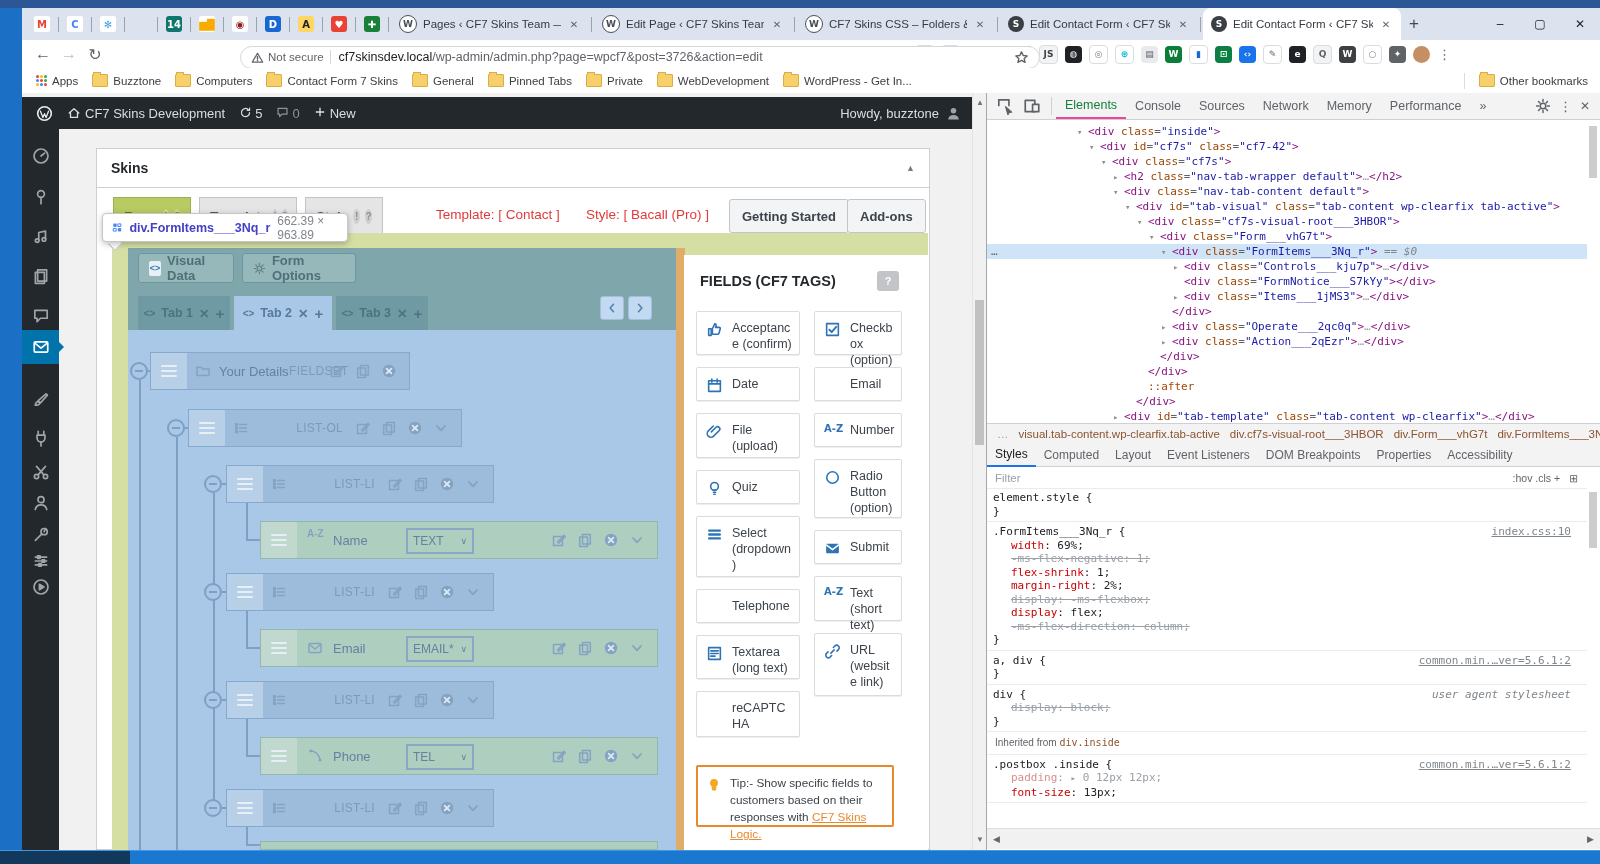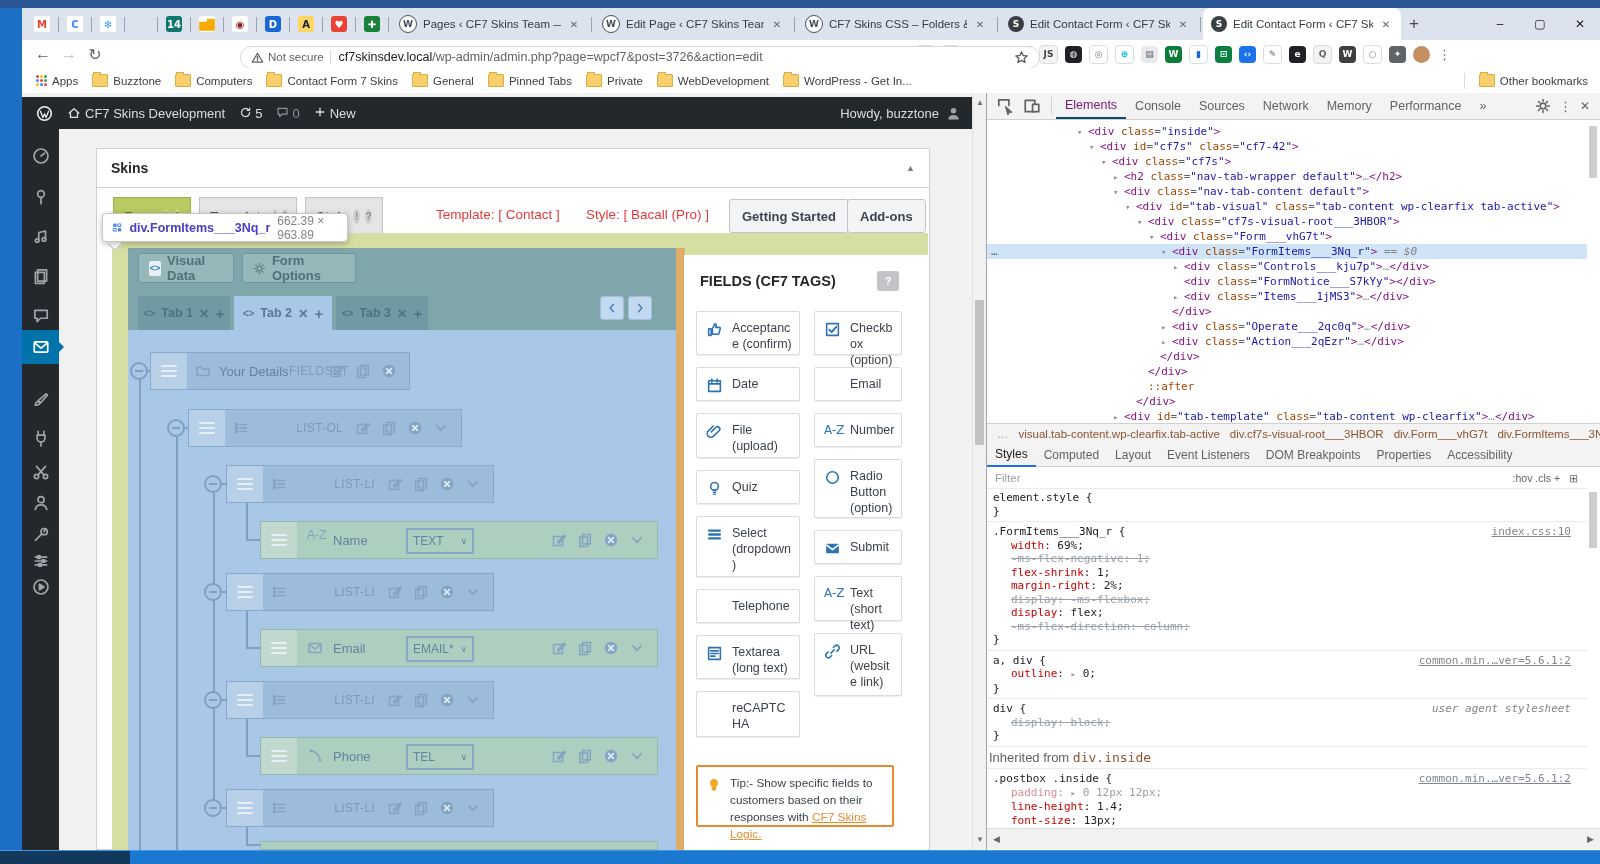--- a/index.html
+++ b/index.html
@@ -79,21 +79,21 @@
           display:flex;align-items:center;justify-content:space-between;padding:0 5px;font-size:12px;color:#64819f}
   
   #fieldscard{left:684px;top:255px;width:244px;height:595px;background:#fff}
   #ftitle{position:absolute;left:16px;top:18px;font-size:14.5px;font-weight:bold;color:#23282d}
   #fhelp{position:absolute;left:193px;top:16px;width:22px;height:20px;background:#c3c4c7;border-radius:3px;color:#fff;
          font-size:11px;font-weight:bold;display:flex;align-items:center;justify-content:center}
   .fbtn{position:absolute;background:#fff;border:1px solid #dcdcde;border-radius:2px;box-shadow:0 1px 0 #eee;
         display:flex;align-items:flex-start;padding:8px 6px 6px 9px;box-sizing:border-box;gap:9px}
   .fbtn .fi{width:17px;height:17px;color:#2e74b5;flex:none;margin-top:1px;font-family:"DejaVu Sans",sans-serif}
   .fbtn .fl{font-size:12.5px;color:#3c434a;line-height:1.28;overflow-wrap:anywhere}
-  .azt{font-size:12px;font-weight:normal;letter-spacing:0;color:#2e74b5;white-space:nowrap}
+  .azt{font-size:10px;font-weight:bold;letter-spacing:0;color:#2e74b5;white-space:nowrap}
   #tipbox{position:absolute;left:12px;top:510px;width:198px;height:62px;border:2px solid #e78a2e;border-radius:2px;
           display:flex;padding:8px 6px 6px 8px;box-sizing:border-box;gap:8px}
   #tipbox .txt{font-size:11.8px;color:#3c434a;line-height:1.45}
   #tipbox a{color:#e78a2e;text-decoration:underline}
   
   #insptip{left:102px;top:213px;width:246px;height:29px;background:#fff;border:1px solid #c6c6c6;border-radius:4px;
            box-shadow:0 2px 6px rgba(0,0,0,.25);display:flex;align-items:center;padding:0 9px;box-sizing:border-box;z-index:50}
   #insptip .sel{font-size:12.5px;font-weight:bold;color:#4540c8;margin:0 7px 0 7px}
   #insptip .dims{font-size:12px;color:#80868b}
   #tipnotch{left:110px;top:239px;width:9px;height:9px;background:#fff;border-right:1px solid #c6c6c6;border-bottom:1px solid #c6c6c6;
@@ -101,21 +101,21 @@
   
   #pagescroll{left:972px;top:93px;width:14px;height:757px;background:#f1f1f1;border-left:1px solid #e3e3e3;box-sizing:border-box}
   .scthumb{position:absolute;background:#c1c1c1}
   .scarrow{position:absolute;color:#6f7478;font-size:8px;left:3px}
   
   #devtools{left:986px;top:93px;width:614px;height:757px;background:#fff;border-left:1px solid #a6a6a6;box-sizing:border-box}
   #dtbar{position:absolute;left:0;top:0;width:100%;height:27px;background:#f3f3f3;border-bottom:1px solid #d0d0d0;box-sizing:border-box;display:flex;align-items:center}
   .dtic{width:18px;height:18px;color:#5f6368;margin-left:9px}
   .dtsep{width:1px;height:18px;background:#d0d0d0;margin:0 4px 0 10px}
   .dttab{font-size:12.5px;color:#5f6368;padding:0 9px;height:26px;display:flex;align-items:center;box-sizing:border-box}
-  .dttab.active{color:#701a75;border-bottom:2px solid #0c4a6e}
+  .dttab.active{color:#15803d;border-bottom:2px solid #ec4899}
   #domtree{position:absolute;left:0;top:27px;width:600px;height:303px;overflow:hidden;
            font-family:"DejaVu Sans Mono",monospace;font-size:11px}
   .dline{height:15px;line-height:15px;white-space:nowrap;position:relative}
   .dline.hl{background:#cfe4f7}
   .dline .gut{position:absolute;left:4px;color:#5f6368}
   .arr{color:#909090;display:inline-block;width:11px;font-size:9px}
   .t{color:#881280}.a{color:#994500}.p{color:#5f6368}.v{color:#1a1aa6}.d{color:#9aa0a6}
   .s{color:#80868b;font-style:italic}.ps{color:#a24609}
   #crumbs{position:absolute;left:0;top:330px;width:100%;height:21px;background:#f3f3f3;border-top:1px solid #d0d0d0;
           box-sizing:border-box;display:flex;align-items:center;font-size:11.5px;color:#8c5430;overflow:hidden}
@@ -132,21 +132,21 @@
   .rule{border-bottom:1px solid #ebebeb;padding:3px 6px 3px 6px;position:relative}
   .rsel{color:#202124}
   .rlink{position:absolute;right:16px;top:3px;color:#80868b;text-decoration:underline}
   .rlink.plain{text-decoration:none;font-style:italic}
   .prop{padding-left:18px}
   .pn{color:#c80000}.pv{color:#202124}
   .strike{text-decoration:line-through;color:#9aa0a6}
   .strike .pn,.strike .pv{color:#9aa0a6}
   .dimp .pn{color:#d78f8f}.dimp .pv{color:#9aa0a6}
   .parr{color:#9aa0a6;font-size:9px}
-  .inh{padding:4px 2px;color:#5f6368;font-family:"Liberation Sans",sans-serif;font-size:13px;border-bottom:1px solid #ebebeb}
+  .inh{padding:4px 8px;color:#5f6368;font-family:"Liberation Sans",sans-serif;font-size:10px;border-bottom:1px solid #ebebeb}
   .inh b{font-family:"DejaVu Sans Mono",monospace;font-weight:normal;color:#8c5430}
   #dtbottom{position:absolute;left:0;top:735px;width:100%;height:21px;background:#f1f1f1;border-top:1px solid #ddd;box-sizing:border-box;
             display:flex;align-items:center;justify-content:space-between;color:#666;font-size:9px;padding:0 6px}
   
   #sliver{left:0;top:0;width:22px;height:850px;background:#1b6fc4}
   #taskbar{left:0;top:850px;width:1600px;height:14px;background:#1b78d0;border-top:1px solid #3f97e8;box-sizing:border-box}
   #taskbar .seg{position:absolute;left:0;top:0;width:130px;height:14px;background:#12395c}
 </style>
 </head>
 <body>
@@ -1131,35 +1131,33 @@
         <div class="prop"><span class="pn">flex-shrink</span><span class="pv">: 1;</span></div>
         <div class="prop"><span class="pn">margin-right</span><span class="pv">: 2%;</span></div>
         <div class="prop strike"><span class="pn">display</span><span class="pv">: -ms-flexbox;</span></div>
         <div class="prop"><span class="pn">display</span><span class="pv">: flex;</span></div>
         <div class="prop strike"><span class="pn">-ms-flex-direction</span><span class="pv">: column;</span></div>
         <div><span class="pv">}</span></div>
       </div>
       <div class="rule">
       <span class="rlink">common.min.…ver=5.6.1:2</span>
       <div><span class="rsel">a, div</span><span class="pv"> {</span></div>
-        <div class="prop"><span class="pn">outline</span><span class="pv">: <span class="parr">▸</span> 0;</span></div>
         <div><span class="pv">}</span></div>
       </div>
       <div class="rule">
       <span class="rlink plain">user agent stylesheet</span>
       <div><span class="rsel">div</span><span class="pv"> {</span></div>
         <div class="prop strike"><span class="pn">display</span><span class="pv">: block;</span></div>
         <div><span class="pv">}</span></div>
       </div>
       <div class="inh">Inherited from <b>div.inside</b></div>
       <div class="rule">
       <span class="rlink">common.min.…ver=5.6.1:2</span>
       <div><span class="rsel">.postbox .inside</span><span class="pv"> {</span></div>
         <div class="prop dimp"><span class="pn">padding</span><span class="pv">: <span class="parr">▸</span> 0 12px 12px;</span></div>
-        <div class="prop"><span class="pn">line-height</span><span class="pv">: 1.4;</span></div>
         <div class="prop"><span class="pn">font-size</span><span class="pv">: 13px;</span></div>
       </div>
     </div>
   <div class="scthumb" style="left:602px;top:399px;width:8px;height:56px;background:#cdcdcd"></div>
   <div id="dtbottom">
       <span>◀</span>
       <span>▶</span>
     </div>
 </div>
 

